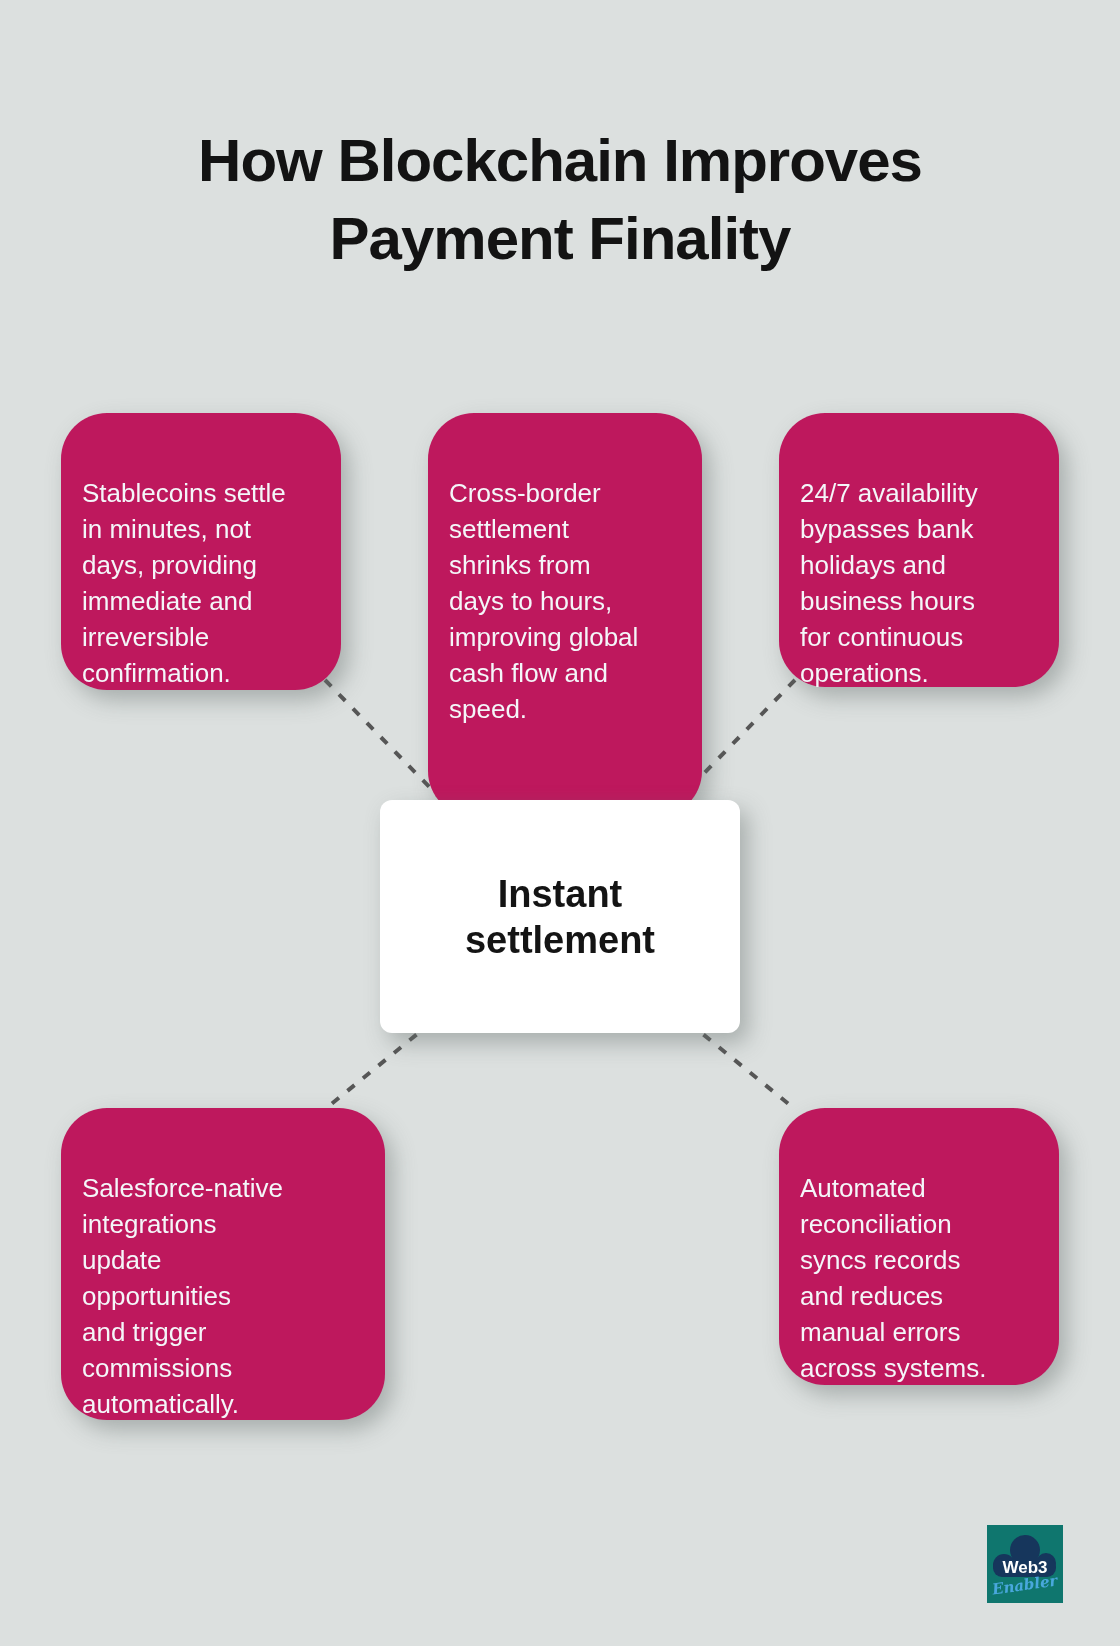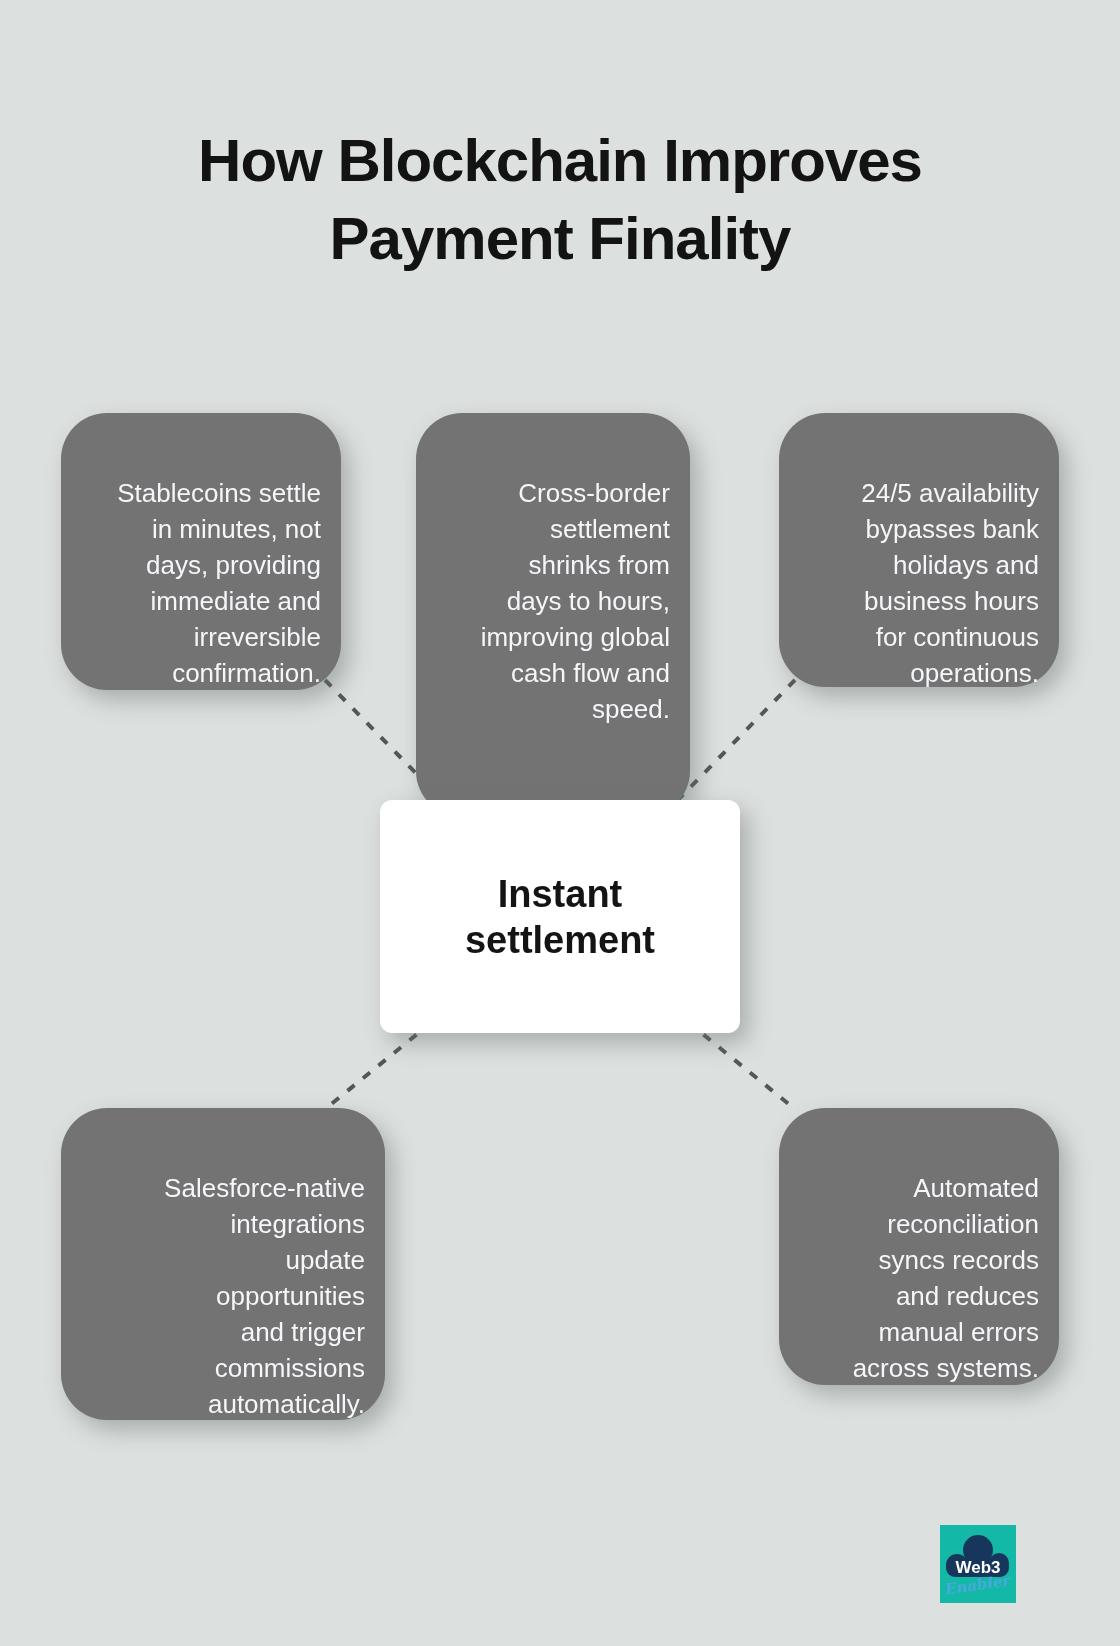--- a/index.html
+++ b/index.html
@@ -38,32 +38,31 @@
   }
   .connector {
     stroke: #565656;
     stroke-width: 4;
     stroke-dasharray: 9 11;
     fill: none;
   }
 
   .node {
     position: absolute;
-    background: #737373;
+    background: #be185d;
     border-radius: 46px;
     padding: 26px 20px 20px 21px;
     color: #f4f6f9;
     font-size: 26px;
     line-height: 36px;
     white-space: pre-line;
     box-shadow: 8px 10px 22px rgba(105, 114, 110, 0.45);
-    text-align: right;
   }
   .node-tl { left: 61px;  top: 395px; width: 280px; height: 277px; }
-  .node-tc { left: 416px; top: 395px; width: 274px; height: 404px; }
+  .node-tc { left: 428px; top: 395px; width: 274px; height: 404px; }
   .node-tr { left: 779px; top: 395px; width: 280px; height: 274px; }
   .node-bl { left: 61px;  top: 1090px; width: 324px; height: 312px; }
   .node-br { left: 779px; top: 1090px; width: 280px; height: 277px; }
 
   .center-node {
     position: absolute;
     left: 380px;
     top: 782px;
     width: 360px;
     height: 233px;
@@ -76,25 +75,25 @@
     font-size: 38px;
     line-height: 46px;
     font-weight: 700;
     color: #141414;
     white-space: pre-line;
     box-shadow: 8px 10px 22px rgba(105, 114, 110, 0.45);
   }
 
   .logo {
     position: absolute;
-    left: 940px;
+    left: 987px;
     top: 1507px;
     width: 76px;
     height: 78px;
-    background: #14b8a6;
+    background: #0f766e;
   }
   .logo svg { display: block; width: 100%; height: 100%; }
 </style>
 </head>
 <body>
 
 <div class="canvas">
 
   <h1 class="title">How Blockchain Improves
 Payment Finality</h1>
@@ -120,21 +119,21 @@
     <span>Cross-border
 settlement
 shrinks from
 days to hours,
 improving global
 cash flow and
 speed.</span>
   </div>
 
   <div class="node node-tr">
-    <span>24/5 availability
+    <span>24/7 availability
 bypasses bank
 holidays and
 business hours
 for continuous
 operations.</span>
   </div>
 
   <div class="center-node">
     <span>Instant
 settlement</span>

